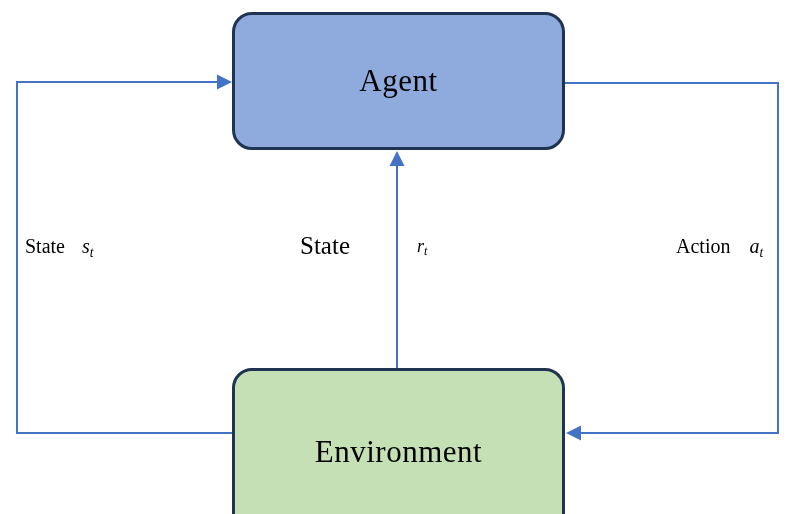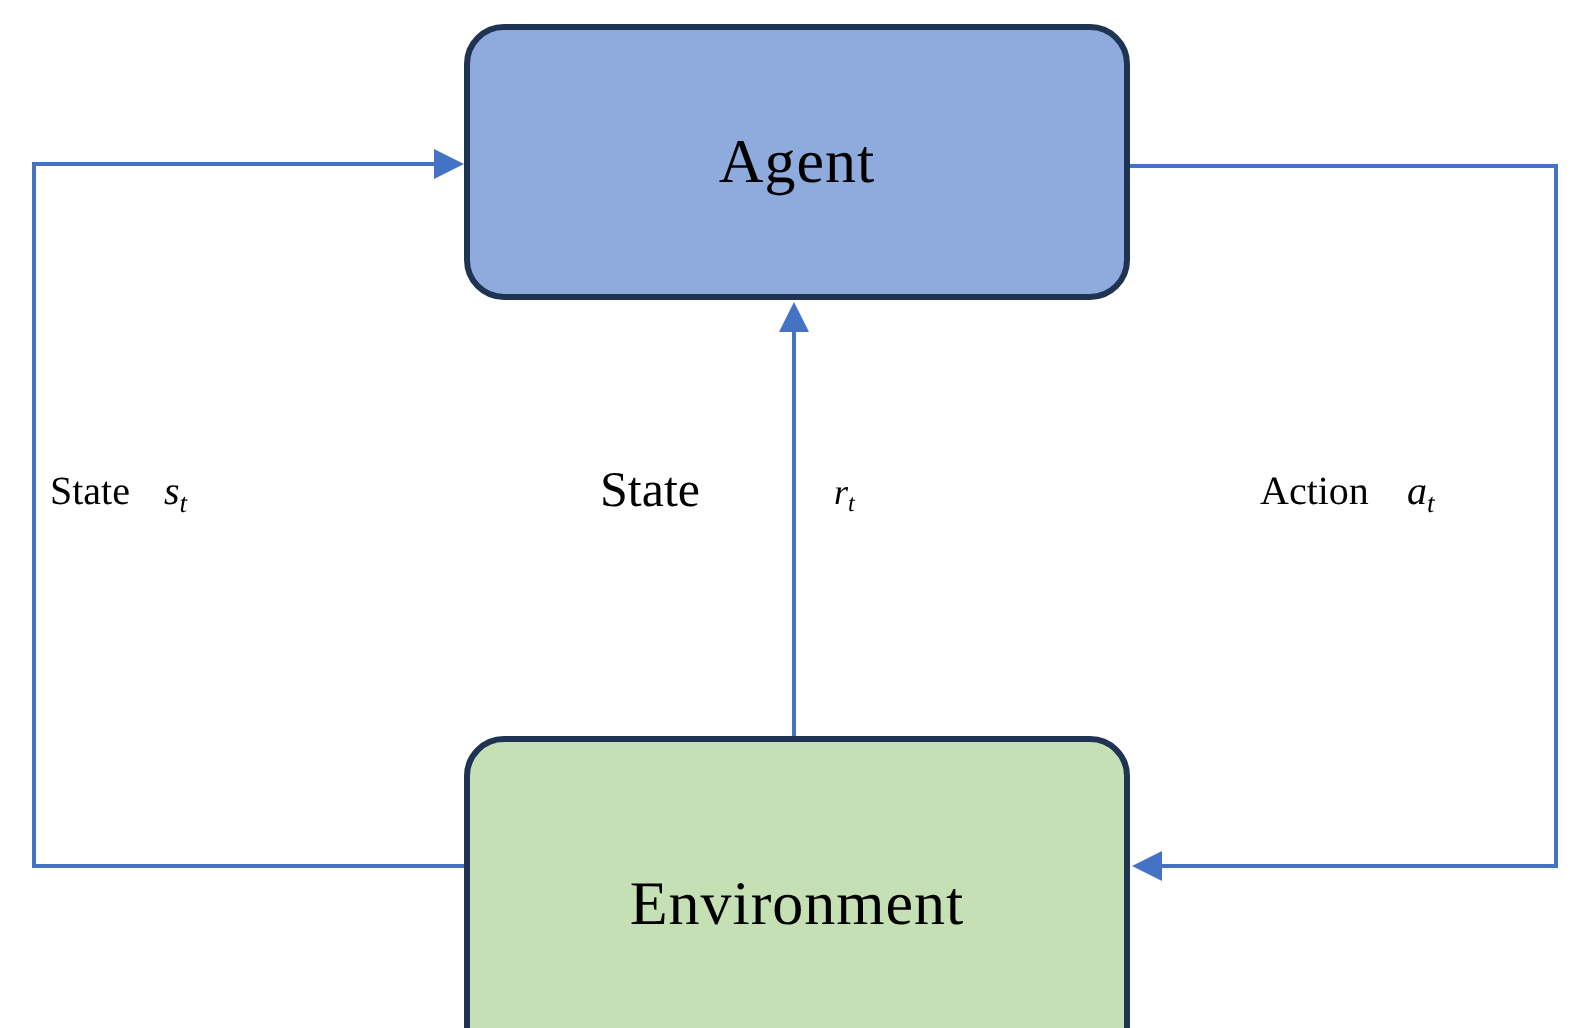--- a/index.html
+++ b/index.html
@@ -60,21 +60,21 @@
   .flow-label .symbol { font-style: italic; }
   .flow-label .subscript {
     font-style: italic;
     font-size: 0.68em;
     vertical-align: -0.28em;
   }
   #state-label  { left: 25px; }
   #state-label .symbol { margin-left: 17px; }
   #reward-label-word { position: absolute; top: 228px; height: 36px; line-height: 36px; font-size: 25px; left: 300px; }
   #reward-label-sym  { position: absolute; top: 228px; height: 36px; line-height: 36px; font-size: 18px; left: 417px; }
-  #action-label { left: 630px; }
+  #action-label { left: 676px; }
   #action-label .symbol { margin-left: 19px; }
   .stroke-line {
     fill: none;
     stroke: var(--arrow, #4472C4);
     stroke-width: 2;
   }
   .arrow-head {
     fill: var(--arrow, #4472C4);
     stroke: none;
   }

